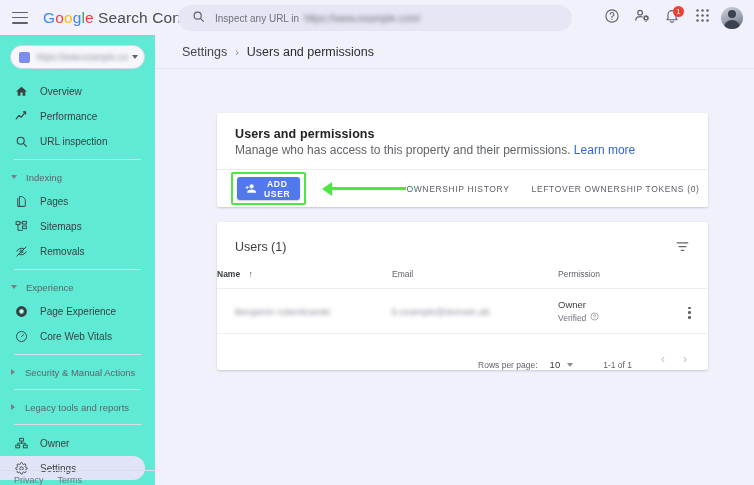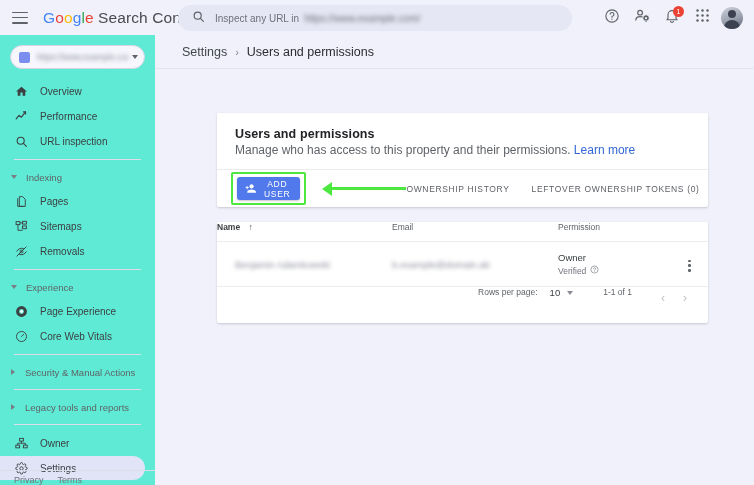--- a/index.html
+++ b/index.html
@@ -134,21 +134,21 @@
     border-top: 1px solid #ececed; height: 38px; display: flex; align-items: center;
     padding: 0 18px 0 14px; position: relative;
   }
   .hl-box {
     border: 2.5px solid #4ce840; border-radius: 2px; padding: 3px 4px;
     display: inline-flex;
   }
   .addbtn {
     background: #5279eb; color: #fff; border: none; border-radius: 3px;
     height: 23px; padding: 0 10px 0 7px; display: inline-flex; align-items: center;
-    font-size: 8.5px; font-weight: normal; letter-spacing: .7px; cursor: pointer;
+    font-size: 8.5px; font-weight: bold; letter-spacing: .7px; cursor: pointer;
     box-shadow: 0 1px 2px rgba(0,0,0,.22);
   }
   .addbtn .pa { margin-right: 7px; display: flex; }
 
   .arrow { display: flex; align-items: center; margin-left: 16px; }
   .arrow .ahead { width: 0; height: 0; border-top: 7px solid transparent;
     border-bottom: 7px solid transparent; border-right: 10px solid #4ce840; }
   .arrow .ashaft { width: 74px; height: 3.5px; background: #4ce840; }
 
   .tabs { margin-left: auto; display: flex; align-items: center; gap: 22px; }
@@ -173,21 +173,21 @@
   .col-name { width: 175px; }
   .col-email { width: 166px; }
   .col-perm { width: auto; }
   .col-menu { width: 40px; text-align: right; padding-right: 14px !important; }
   .perm-main { font-size: 9.5px; color: #3c4043; }
   .perm-sub { font-size: 8.5px; color: #70737c; margin-top: 2px; display: flex; align-items: center; gap: 4px; }
   .kebab { display: inline-flex; flex-direction: column; gap: 2px; cursor: pointer; padding: 3px; }
   .kebab i { width: 2.6px; height: 2.6px; border-radius: 50%; background: #5f6368; display: block; }
 
   .pager {
-    display: flex; align-items: flex-start; justify-content: flex-end;
+    display: flex; align-items: flex-end; justify-content: flex-end;
     height: 36px; padding-right: 12px; gap: 0;
   }
   .pager .lbl { font-size: 8.5px; color: #5f6368; }
   .rpp { display: flex; align-items: center; gap: 7px; margin-left: 12px; cursor: pointer; }
   .rpp .val { font-size: 9.5px; color: #3c4043; }
   .rangelbl { font-size: 8.5px; color: #5f6368; margin: 0 20px 0 30px; }
   .pgbtn { width: 22px; height: 22px; display: flex; align-items: center; justify-content: center;
     font-size: 12px; color: #bfc1c7; cursor: pointer; }
 </style>
 </head>
@@ -459,20 +459,30 @@
 
       <div class="tabs">
         <span class="tab">OWNERSHIP HISTORY</span>
         <span class="tab">LEFTOVER OWNERSHIP TOKENS (0)</span>
       </div>
     </div>
   </div>
 
   <div class="card second">
 
+    <div class="users-head">
+      <span class="users-title">Users (1)</span>
+      <span class="filter-icon">
+        <svg width="15" height="15" viewBox="0 0 24 24" fill="none" stroke="#5f6368" stroke-width="2" stroke-linecap="round">
+          <line x1="3.5" y1="6" x2="20.5" y2="6"></line>
+            <line x1="6.5" y1="12" x2="17.5" y2="12"></line>
+            <line x1="10" y1="18" x2="14" y2="18"></line>
+        </svg>
+      </span>
+    </div>
 
     <table>
       <thead>
         <tr>
           <th class="col-name sorted">
             <span>Name</span>
             <span class="sortarrow">↑</span>
           </th>
           <th class="col-email">Email</th>
           <th class="col-perm">Permission</th>

